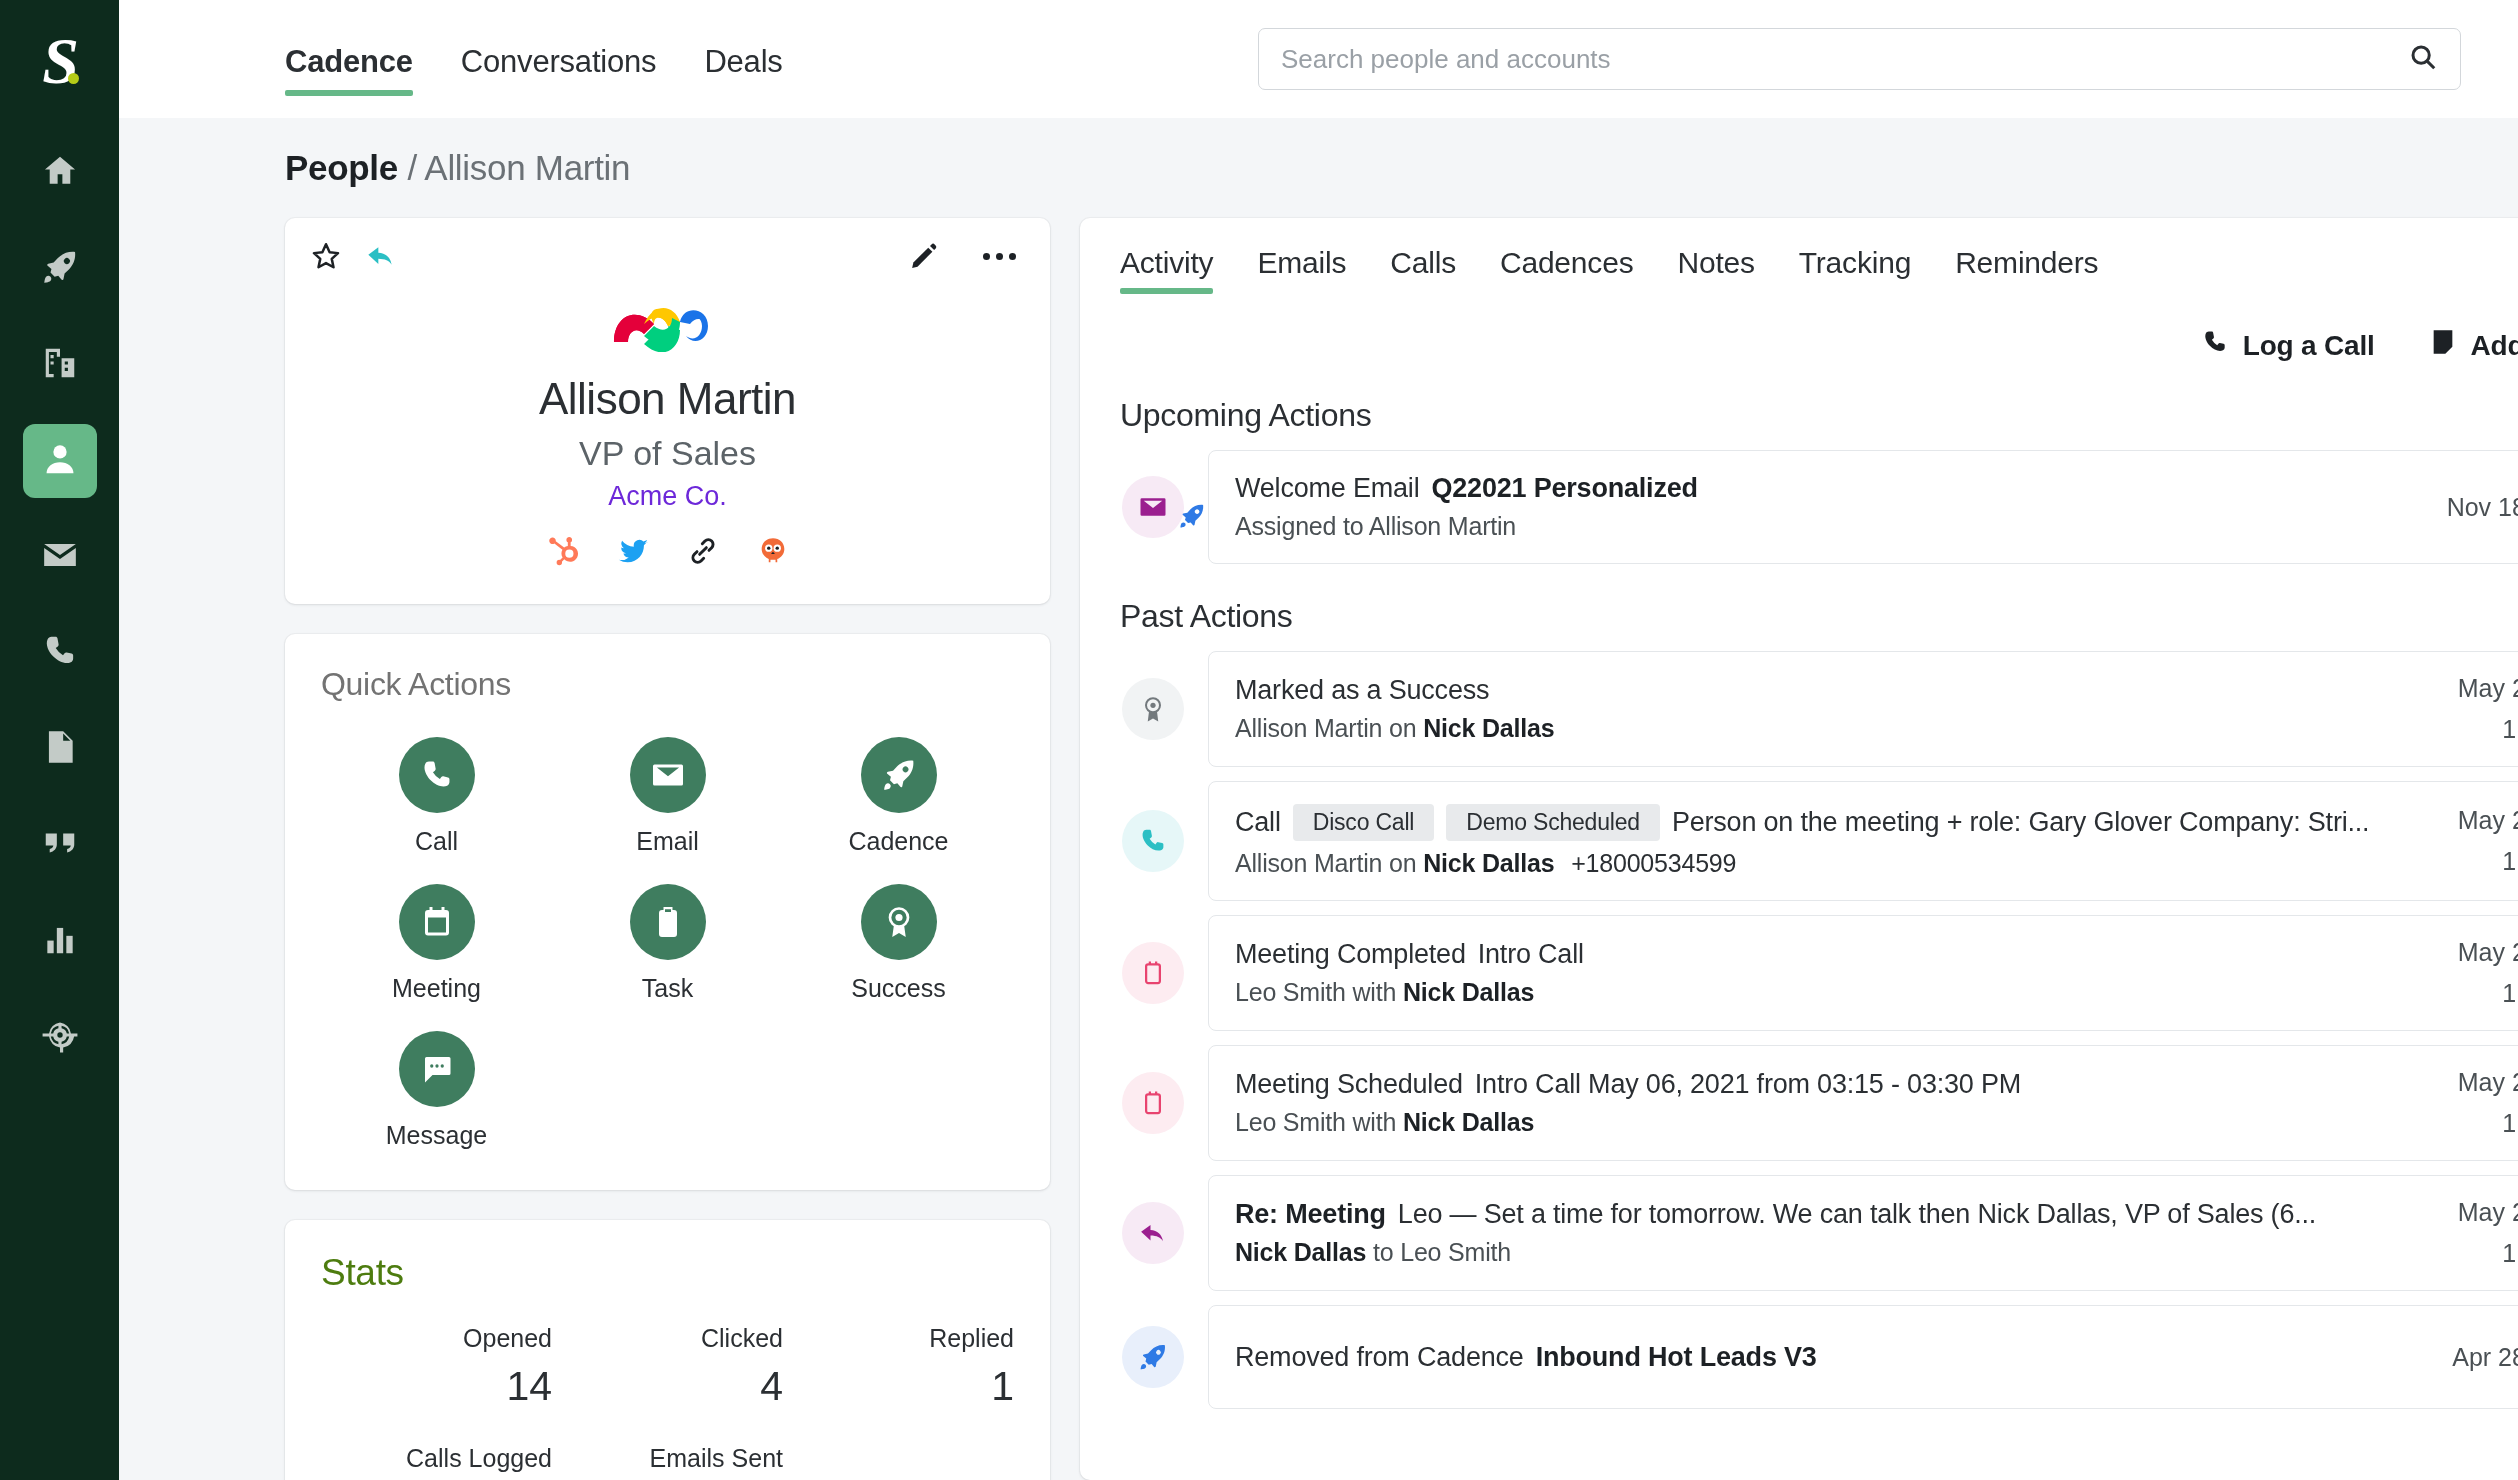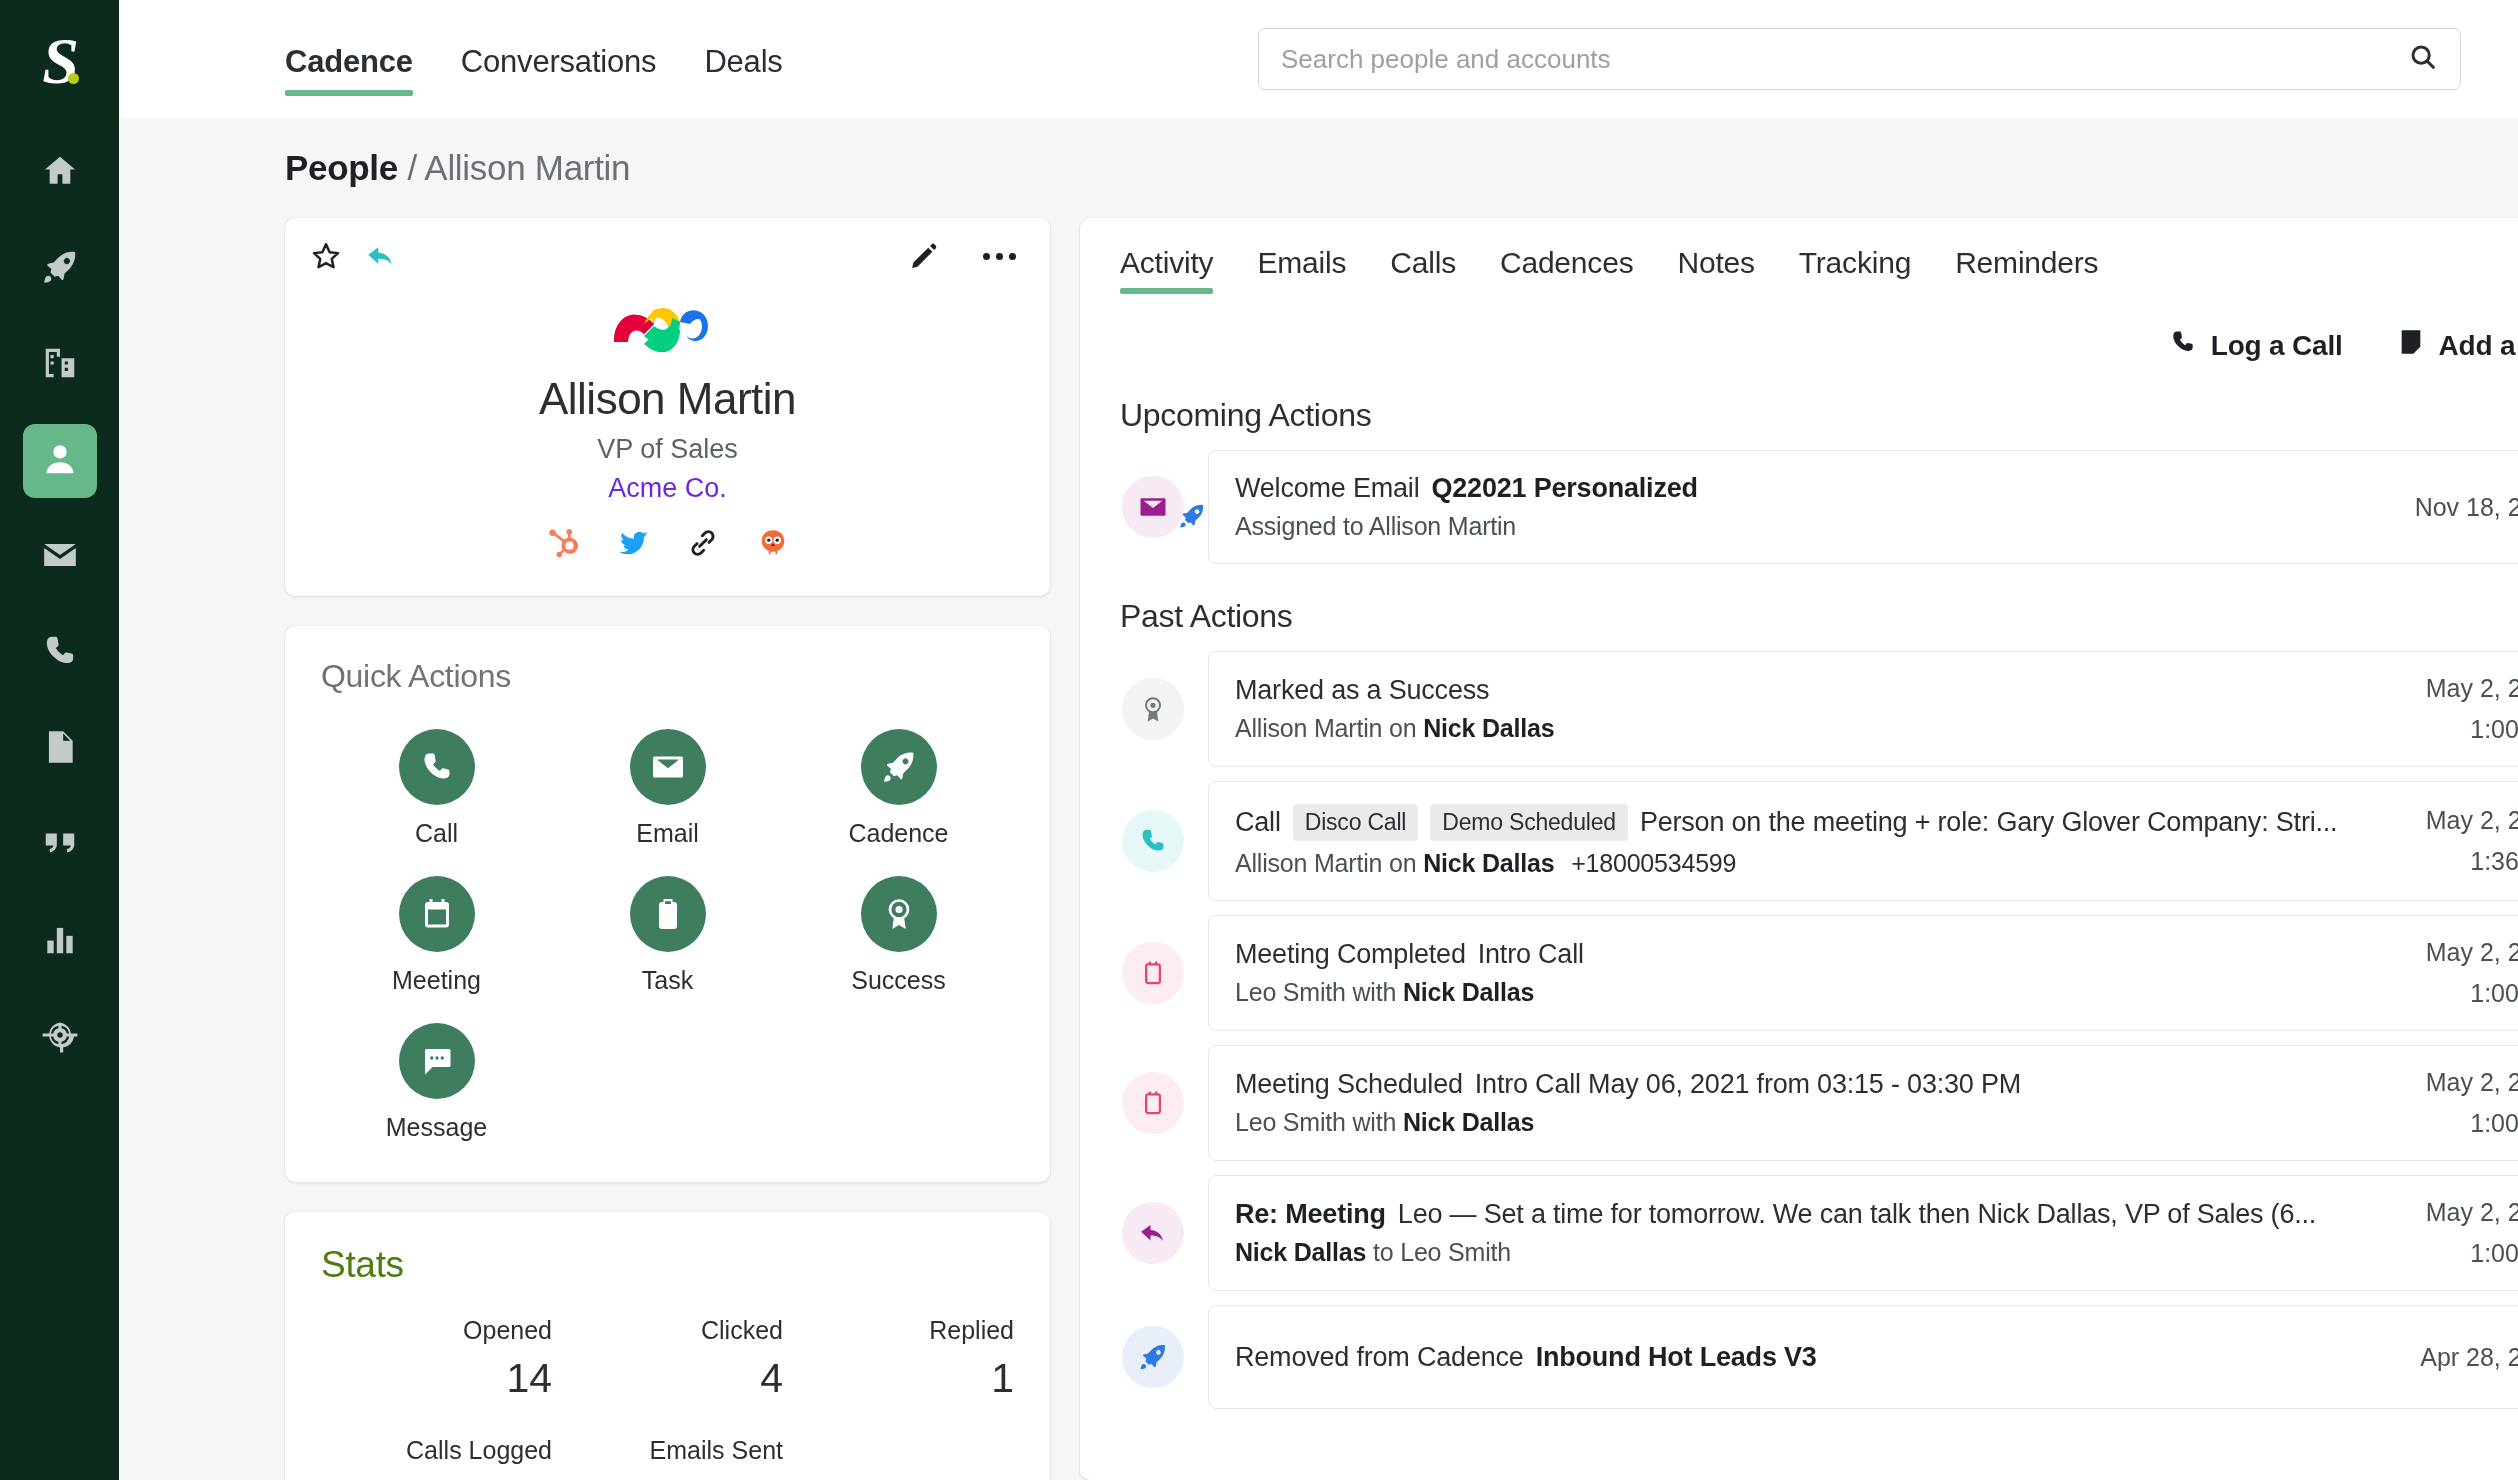--- a/index.html
+++ b/index.html
@@ -107,21 +107,21 @@
   .ico-btn { cursor: pointer; display: flex; align-items: center; }
   .ico-star svg { width: 30px; height: 30px; fill: none; stroke: #1d2125; stroke-width: 2; }
   .ico-reply svg { width: 32px; height: 32px; fill: #2bbfc4; }
   .profile-top-right { display: flex; align-items: center; gap: 44px; padding-right: 8px; }
   .ico-pencil svg { width: 30px; height: 30px; fill: #1d2125; }
   .ico-dots { display: flex; gap: 6px; align-items: center; }
   .ico-dots i { width: 7px; height: 7px; border-radius: 50%; background: #1d2125; display: block; }
 
   .logo-ribbon { display: flex; justify-content: center; margin-top: 24px; height: 56px; }
   .profile-name { text-align: center; font-size: 44px; color: #2b2f33; margin-top: 22px; letter-spacing: -0.5px; }
-  .profile-title { text-align: center; font-size: 27px; color: #5c6368; margin-top: 10px; }
+  .profile-title { text-align: center; font-size: 34px; color: #5c6368; margin-top: 10px; }
   .profile-company { text-align: center; font-size: 27px; color: #6d28d9; font-weight: 400; margin-top: 8px; }
   .socials { display: flex; justify-content: center; gap: 32px; margin-top: 20px; }
   .socials .si { width: 38px; height: 38px; display: flex; align-items: center; justify-content: center; cursor: pointer; }
 
   .qa-card { padding: 32px 36px 40px; }
   .qa-title { font-size: 32px; color: #737373; letter-spacing: -0.3px; }
   .qa-grid { display: grid; grid-template-columns: repeat(3, 1fr); row-gap: 28px; margin-top: 34px; }
   .qa-item { display: flex; flex-direction: column; align-items: center; cursor: pointer; }
   .qa-circle {
     width: 76px; height: 76px; border-radius: 50%; background: #3f7d5f;
@@ -187,21 +187,21 @@
     font-size: 27px; color: #2b2f33; display: flex; align-items: center; gap: 12px;
     white-space: nowrap; overflow: hidden; text-overflow: ellipsis; letter-spacing: -0.2px;
   }
   .act-line1 .strong { font-weight: 700; color: #1d2125; }
   .act-line1 .ell { overflow: hidden; text-overflow: ellipsis; white-space: nowrap; }
   .act-line2 { font-size: 25px; color: #4a5054; margin-top: 8px; letter-spacing: -0.2px; }
   .act-line2 b { color: #1d2125; font-weight: 700; }
   .act-line2 .phone { color: #2b2f33; margin-left: 10px; }
   .pill {
     background: #e8eaec; color: #2b2f33; font-size: 23px;
-    padding: 5px 12px; border-radius: 4px; white-space: nowrap; font-weight: 400;
+    padding: 5px 20px; border-radius: 4px; white-space: nowrap; font-weight: 400;
   }
   .act-meta { text-align: right; min-width: 200px; margin-left: 26px; }
   .act-date { font-size: 25px; color: #4a5054; white-space: nowrap; }
   .act-time { font-size: 25px; color: #4a5054; margin-top: 12px; white-space: nowrap; }
 
   .bub-purple { background: #f7eaf5; }
   .bub-grey   { background: #f1f3f4; }
   .bub-teal   { background: #e6f7f8; }
   .bub-pink   { background: #fdecf1; }
   .bub-blue   { background: #e8effb; }

